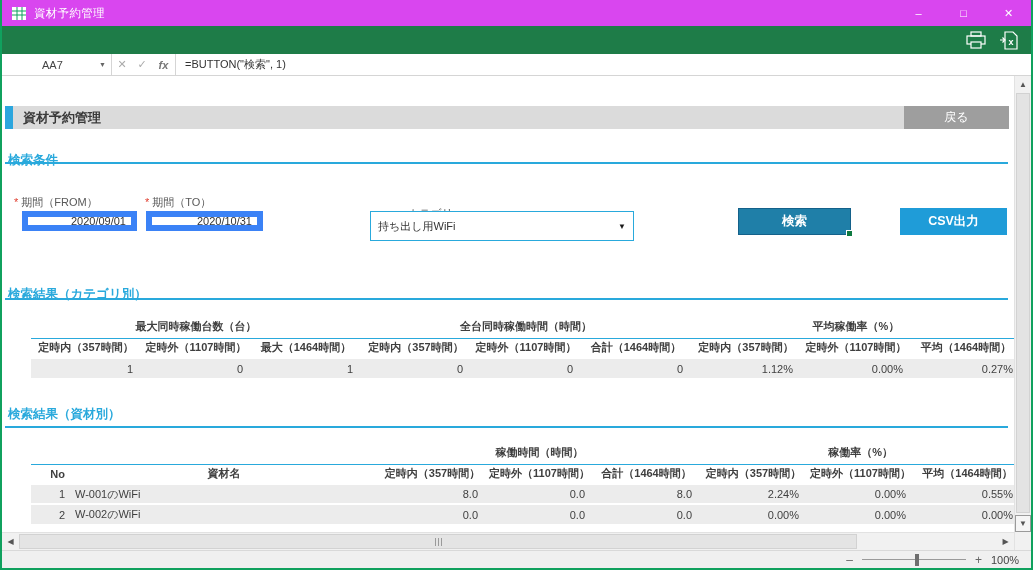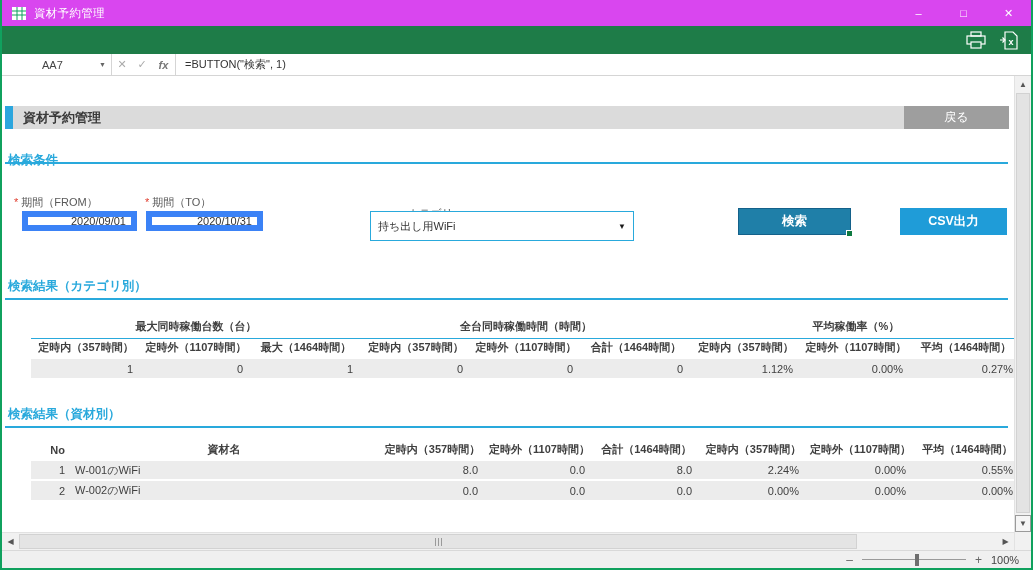--- a/index.html
+++ b/index.html
@@ -175,21 +175,21 @@
         <span>持ち出し用WiFi</span>
         <span class="arrow">▼</span>
       </div>
 
       <div class="search-btn">
         <span>検索</span>
         <span class="fill-handle"></span>
       </div>
       <div class="csv-btn">CSV出力</div>
 
-      <div class="section-title" style="top:202px;">検索結果（カテゴリ別）</div>
+      <div class="section-title" style="top:210px;">検索結果（カテゴリ別）</div>
       <div class="rule" style="top:222px;"></div>
 
       <table class="tbl" style="top:238px;">
         <thead>
           <tr class="group-row">
             <th colspan="3">最大同時稼働台数（台）</th>
             <th colspan="3">全台同時稼働時間（時間）</th>
             <th colspan="3">平均稼働率（%）</th>
           </tr>
           <tr class="col-row">
@@ -227,20 +227,25 @@
           <col style="width:38px;">
             <col style="width:310px;">
           <col style="width:107px;">
             <col style="width:107px;">
             <col style="width:107px;">
           <col style="width:107px;">
             <col style="width:107px;">
             <col style="width:107px;">
         </colgroup>
         <thead>
+          <tr class="group-row">
+            <th colspan="2"></th>
+            <th colspan="3">稼働時間（時間）</th>
+            <th colspan="3">稼働率（%）</th>
+          </tr>
           <tr class="col-row">
             <th class="h-no">No</th>
             <th>資材名</th>
             <th>定時内（357時間）</th>
             <th>定時外（1107時間）</th>
             <th>合計（1464時間）</th>
             <th>定時内（357時間）</th>
             <th>定時外（1107時間）</th>
             <th>平均（1464時間）</th>
           </tr>

